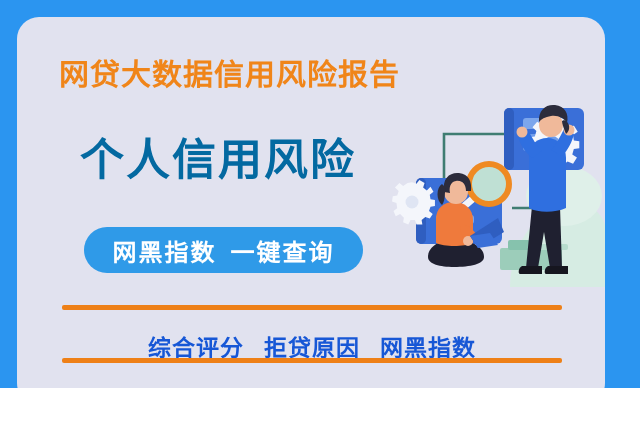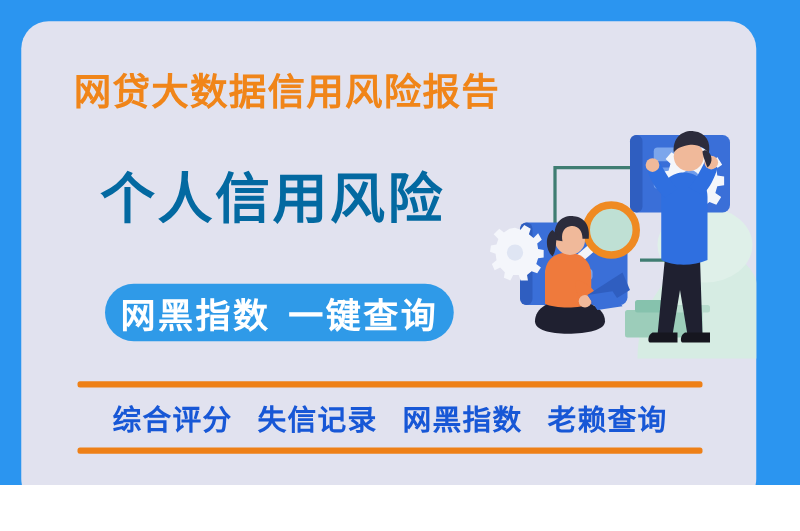--- a/index.html
+++ b/index.html
@@ -65,21 +65,21 @@
     width: 279px;
     height: 46px;
     background: #2f9ae8;
     border-radius: 23px;
     display: flex;
     align-items: center;
     justify-content: center;
     box-sizing: border-box;
   }
   .pill-label {
-    font-size: 28px;
+    font-size: 24px;
     font-weight: bold;
     color: #ffffff;
     letter-spacing: 2px;
     white-space: nowrap;
   }
   .pill-gap { display: inline-block; width: 14px; }
 
   
   .rule {
     position: absolute;
@@ -88,21 +88,21 @@
     height: 5px;
     background: #ee8017;
     border-radius: 2px;
   }
   .rule-top { top: 288px; }
   .rule-bottom { top: 341px; }
 
   .features {
     position: absolute;
     left: 45px;
-    top: 298px;
+    top: 310px;
     width: 500px;
     height: 38px;
     display: flex;
     align-items: center;
     justify-content: center;
     gap: 20px;
   }
   .feature {
     font-size: 23px;
     font-weight: bold;
@@ -131,23 +131,22 @@
 
     <div class="subhead">个人信用风险</div>
 
     <div class="pill">
       <span class="pill-label"><span>网黑指数</span><span class="pill-gap"></span><span>一键查询</span></span>
     </div>
 
     <div class="rule rule-top"></div>
     <div class="features">
       <span class="feature">综合评分</span>
-      <span class="feature">失信记录</span>
+      <span class="feature">拒贷原因</span>
       <span class="feature">网黑指数</span>
-      <span class="feature">老赖查询</span>
     </div>
     <div class="rule rule-bottom"></div>
 
     <div class="illustration">
       <svg width="215" height="215" viewBox="0 0 215 215" xmlns="http://www.w3.org/2000/svg">
 
         <g>
           <path d="M118 215 C118 168 150 132 182 132 C204 132 215 146 215 166 L215 215 Z" fill="#d6ece3"></path>
           <ellipse cx="172" cy="124" rx="38" ry="30" fill="#dff0e9"></ellipse>
           <rect x="108" y="176" width="62" height="22" rx="2" fill="#9ccdba"></rect>

